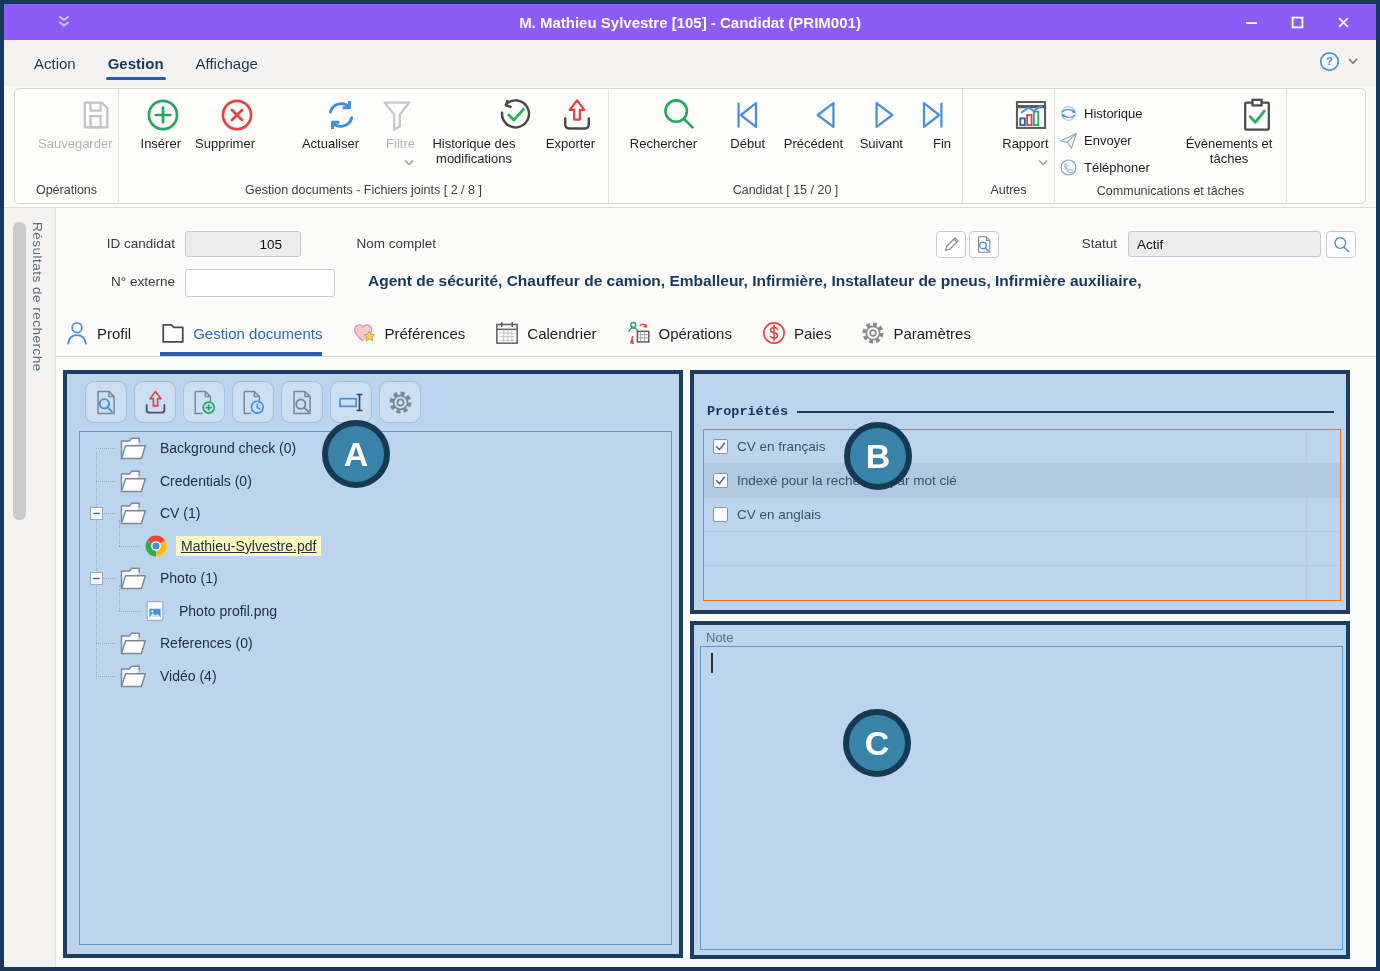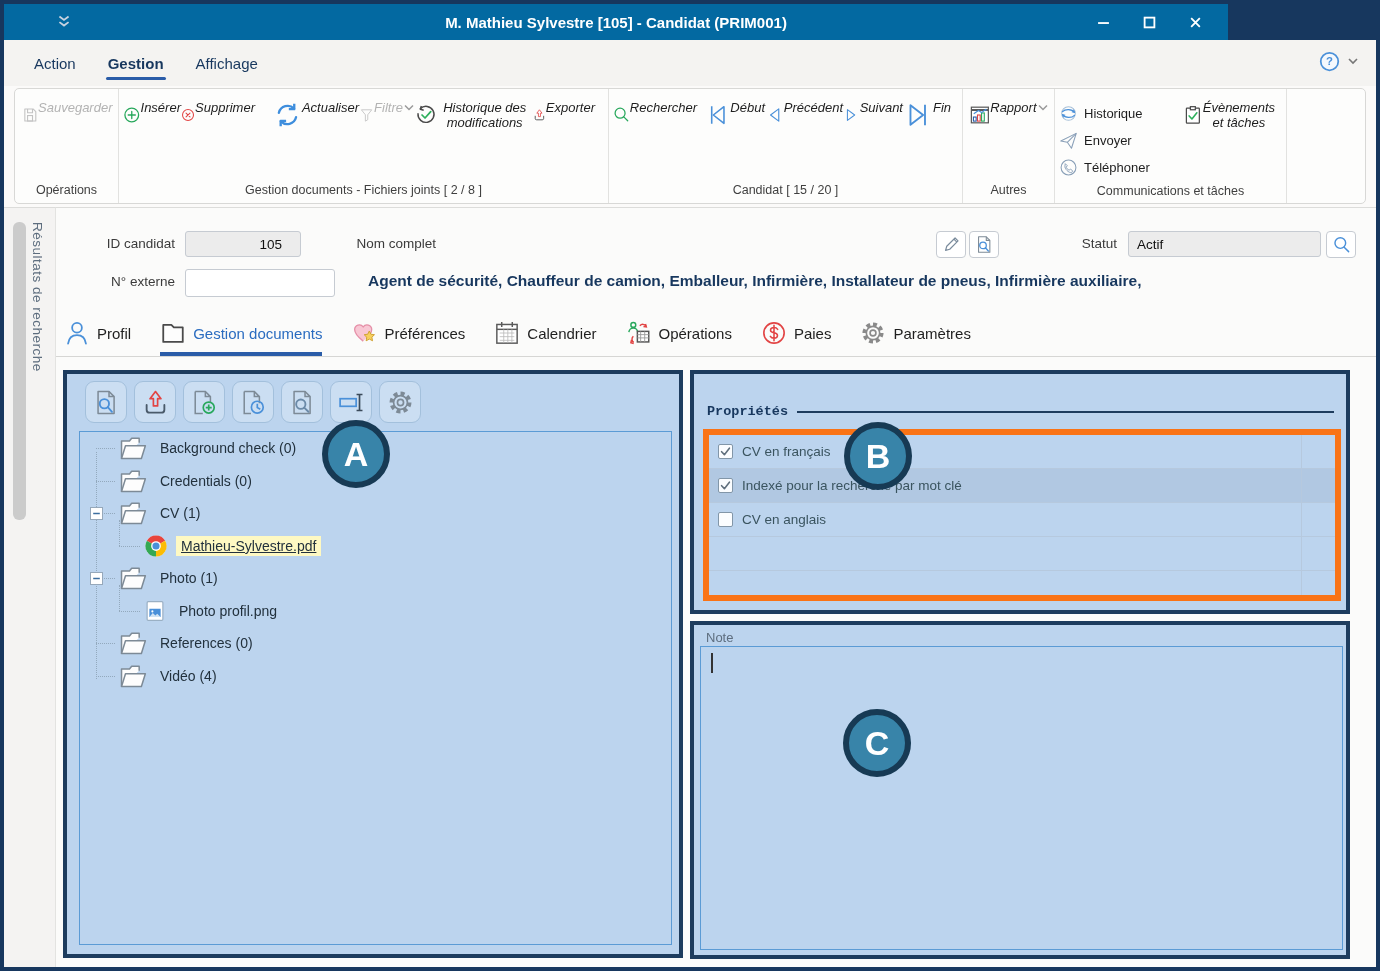--- a/index.html
+++ b/index.html
@@ -1,20 +1,20 @@
 <!DOCTYPE html>
 <html><head>
 <meta charset="utf-8">
 <style>
   * { margin:0; padding:0; box-sizing:border-box; }
   body { font-family:"Liberation Sans", sans-serif; background:#666; }
   #app { position:relative; width:1380px; height:971px; background:#17375e; overflow:hidden; }
 
   
-  .titlebar { position:absolute; left:4px; top:4px; width:1224px; height:36px; background:#0369a1; display:flex; align-items:center; }
+  .titlebar { position:absolute; left:4px; top:4px; width:1372px; height:36px; background:#8b5cf6; display:flex; align-items:center; }
   .appicon { position:absolute; left:52px; top:9px; width:16px; height:16px; }
   .wtitle { position:absolute; left:0; right:0; text-align:center; color:#fff; font-size:15px; font-weight:bold; }
   .wcontrols { position:absolute; right:10px; top:0; height:36px; display:flex; }
   .wbtn { width:46px; height:36px; display:flex; align-items:center; justify-content:center; cursor:default; }
   .wbtn svg { width:13px; height:13px; }
 
   
   .menubar { position:absolute; left:4px; top:40px; width:1372px; height:46px; background:#f4f3f1; display:flex; align-items:center; }
   .mtab { margin-left:28px; font-size:15px; color:#17375e; position:relative; padding:6px 2px; }
   .mtab.active { font-weight:bold; }
@@ -22,21 +22,21 @@
   .menu-right { position:absolute; right:16px; display:flex; align-items:center; gap:6px; }
   .helpbtn svg { width:21px; height:21px; }
   .mchev svg { width:14px; height:14px; }
 
   
   .ribbon { position:absolute; left:4px; top:86px; width:1372px; height:121px; background:#fbfaf9; }
   .rib-inner { position:absolute; left:10px; right:10px; top:2px; bottom:3px; border:1px solid #d8d8d6; border-radius:5px; background:#fdfdfc; display:flex; overflow:hidden; }
   .rgroup { display:flex; flex-direction:column; border-right:1px solid #e2e2e0; }
   .rbody { flex:1; display:flex; align-items:flex-start; padding:5px 4px 0 4px; }
   .rfoot { height:23px; line-height:20px; text-align:center; font-size:12.5px; color:#3f3f3f; white-space:nowrap; padding:0 6px; }
-  .rbtn { display:flex; align-items:flex-start; padding-top:3px; cursor:default;font-style:italic; }
+  .rbtn { display:flex; flex-direction:column; align-items:flex-end; padding-top:3px; cursor:default; }
   .ric { width:36px; height:36px; }
   .ric svg { width:100%; height:100%; }
   .rlab { font-size:13px; line-height:1.15; text-align:center; margin-top:4px; color:#1e1e1e; }
   .rbtn.disabled .rlab { color:#b3b3b3; }
   .chev { width:12px; height:9px; margin-top:1px; }
   .chev svg { width:12px; height:9px; }
   .smallcol { display:flex; flex-direction:column; padding-top:6px; }
   .sbtn { display:flex; align-items:center; gap:6px; height:27px; cursor:default; }
   .sic { width:19px; height:19px; } .sic svg { width:100%; height:100%; }
   .slab { font-size:13px; color:#1e1e1e; }
@@ -88,21 +88,21 @@
   .expander svg { width:13px; height:13px; display:block; }
   .ticon { width:30px; height:28px; margin-right:7px; flex:none; }
   .ticon svg { width:100%; height:100%; }
   .tlabel { padding:2px 5px; }
   .trow.selected .tlabel { background:#fef9c3;text-decoration:underline; }
 
   
   .prophead { position:absolute; left:13px; top:30px; right:12px; display:flex; align-items:center;font-family:Liberation Mono, monospace; }
   .proptitle { font-size:13.5px; font-weight:bold; color:#17375e; }
   .propline { flex:1; height:2px; background:#1d3c5e; margin-left:9px; }
-  .propgrid { position:absolute; left:9px; top:55px; width:638px; height:172px; border:6px solid #f97316; }
+  .propgrid { position:absolute; left:9px; top:55px; width:638px; height:172px; border:1px solid #f97316; }
   .propgrid::after { content:""; position:absolute; right:33px; top:0; bottom:0; border-left:1px solid #b6c9de; }
   .prow { height:34px; display:flex; align-items:center; border-bottom:1px solid #b6c9de; }
   .prow:last-child { border-bottom:none; }
   .prow.highlighted { background:#b1c8e2; }
   .cbx { width:15px; height:15px; margin-left:9px; border:1px solid #8296a8; background:#fbfdff; border-radius:2px; display:flex; align-items:center; justify-content:center; flex:none; }
   .cbx svg { width:13px; height:13px; display:none; }
   .prow.checked .cbx svg { display:block; }
   .plabel { margin-left:9px; font-size:13.5px; color:#3a545f; }
 
   

